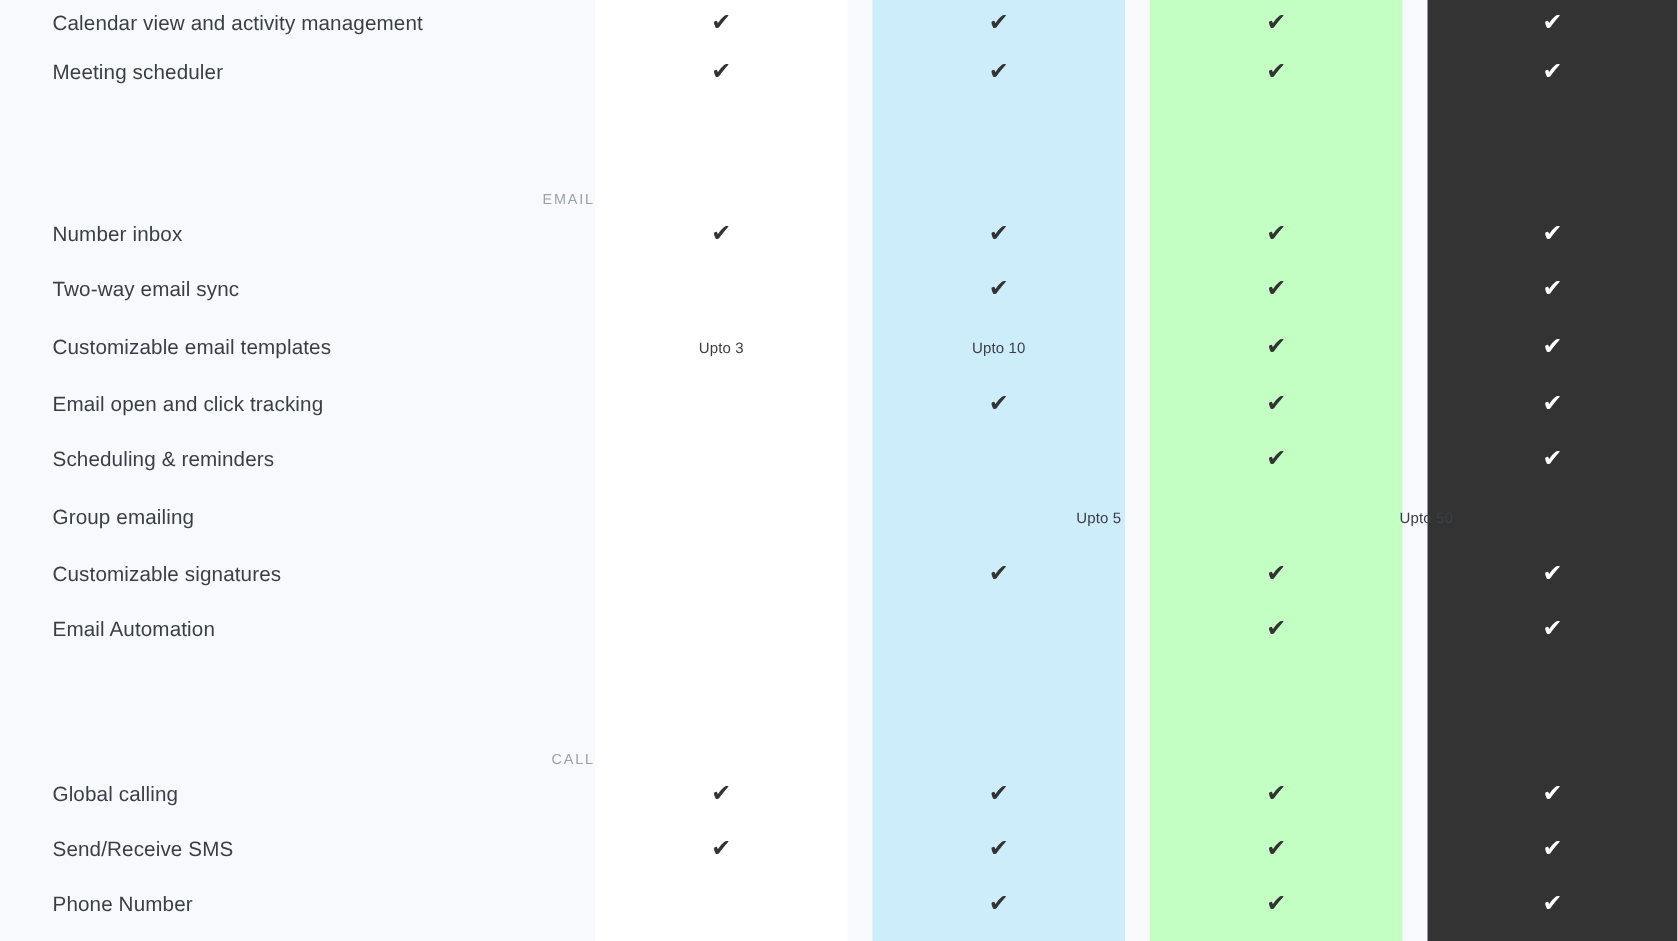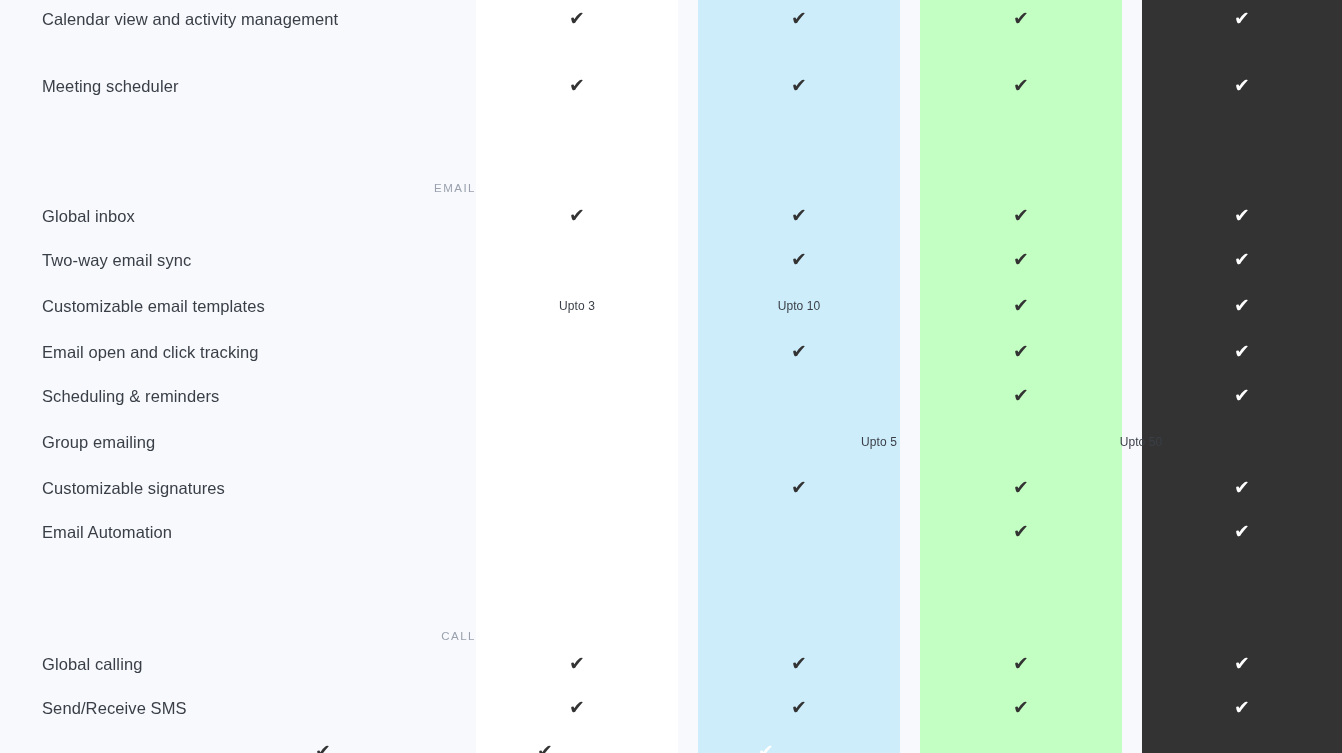--- a/index.html
+++ b/index.html
@@ -156,21 +156,21 @@
         <div class="cell c1">
           <span class="check">✔</span>
         </div>
         <div class="cell c2">
           <span class="check">✔</span>
         </div>
         <div class="cell c3">
           <span class="check">✔</span>
         </div>
       </div>
-      <div class="row" style="height: 39px; margin-top: 28px;">
+      <div class="row" style="height: 39px;">
         <div class="cell-label">Meeting scheduler</div>
         <div class="cell c0">
           <span class="check">✔</span>
         </div>
         <div class="cell c1">
           <span class="check">✔</span>
         </div>
         <div class="cell c2">
           <span class="check">✔</span>
         </div>
@@ -180,21 +180,21 @@
       </div>
       <div class="spacer" style="height: 56px;"></div>
       <div class="section-head" style="height: 32px;">
         <div class="cell-label">EMAIL</div>
         <div class="cell c0"></div>
         <div class="cell c1"></div>
         <div class="cell c2"></div>
         <div class="cell c3"></div>
       </div>
       <div class="row" style="height: 44px;">
-        <div class="cell-label">Global inbox</div>
+        <div class="cell-label">Number inbox</div>
         <div class="cell c0">
           <span class="check">✔</span>
         </div>
         <div class="cell c1">
           <span class="check">✔</span>
         </div>
         <div class="cell c2">
           <span class="check">✔</span>
         </div>
         <div class="cell c3">
@@ -322,20 +322,21 @@
           <span class="check">✔</span>
         </div>
         <div class="cell c2">
           <span class="check">✔</span>
         </div>
         <div class="cell c3">
           <span class="check">✔</span>
         </div>
       </div>
       <div class="row" style="height: 44px;">
+        <div class="cell-label">Phone Number</div>
         <div class="cell c0"></div>
         <div class="cell c1">
           <span class="check">✔</span>
         </div>
         <div class="cell c2">
           <span class="check">✔</span>
         </div>
         <div class="cell c3">
           <span class="check">✔</span>
         </div>

